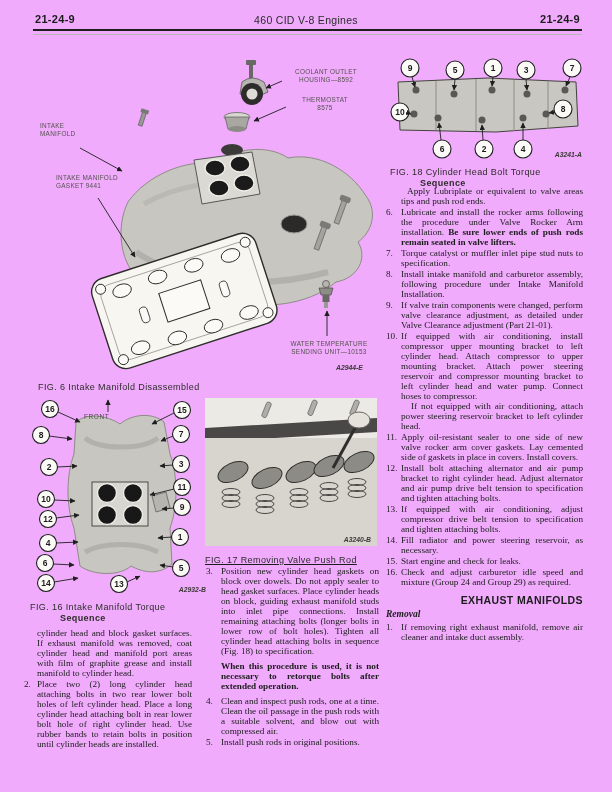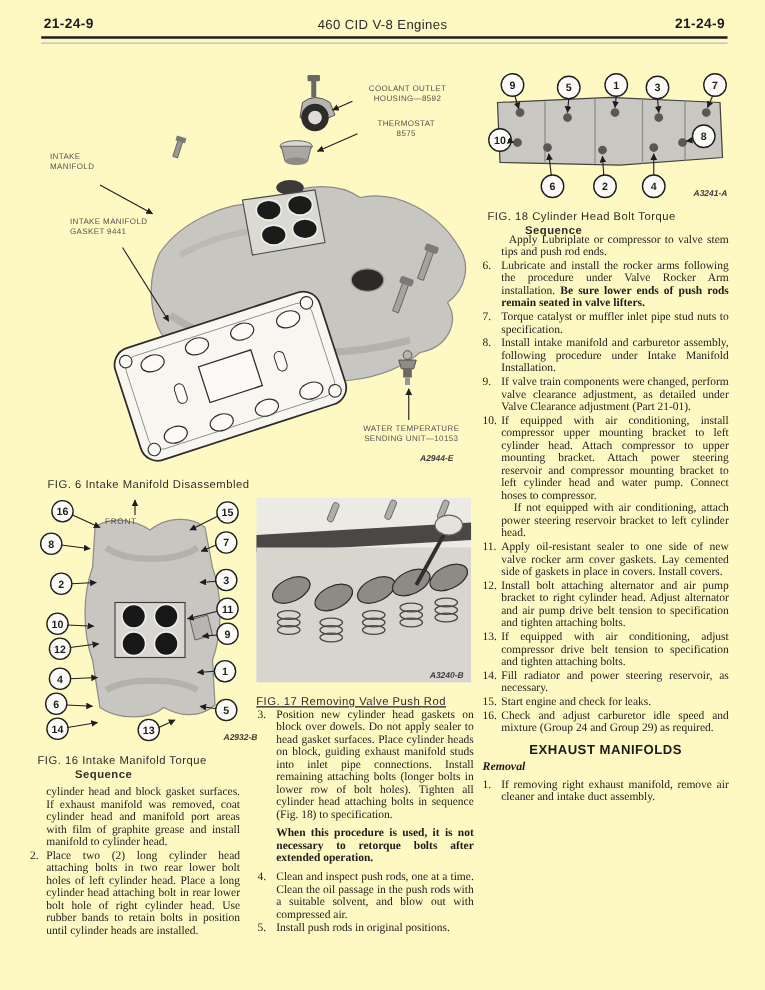--- a/index.html
+++ b/index.html
@@ -1,18 +1,18 @@
 <!DOCTYPE html>
 <html><head>
 <meta charset="utf-8">
 <style>
   html,body { margin:0; padding:0; background:#888; }
   .page {
     position:relative; width:612px; height:792px; margin:0 auto;
-    background:#fef9c3; overflow:hidden; color:#1c1c1c;
+    background:#f0abfc; overflow:hidden; color:#1c1c1c;
     font-family:"Liberation Serif", serif;
   }
   
   .hdr-num { position:absolute; top:13px; font:700 11px "Liberation Sans", sans-serif; letter-spacing:.3px; }
   .hdr-left { left:35px; }
   .hdr-right { right:32px; }
   .hdr-center { position:absolute; top:14px; left:0; right:0; text-align:center;
     font:10.5px "Liberation Sans", sans-serif; color:#2a2a2a; letter-spacing:.3px; }
   .rule1 { position:absolute; left:33px; right:30px; top:29px; border-top:2px solid #1e1e1e; }
   .rule2 { position:absolute; left:33px; right:30px; top:34px; border-top:1px solid #b9b7b2; }
@@ -35,21 +35,21 @@
   
   .col { position:absolute; font-size:9.2px; line-height:10px; text-align:justify; }
   .li { display:flex; margin-bottom:1px; }
   .num { flex:none; width:15px; }
   .num-sm { flex:none; width:13px; }
   .txt { flex:1; }
   .cont-para { margin-left:13px; margin-bottom:1px; }
   .intro-para { margin-left:15px; text-indent:6px; margin-bottom:1px; }
   .note-bold { margin:5px 0 5px 15px; font-weight:700; }
   .txt2 { text-indent:10px; margin-top:0px; }
-  .sec-head { font:700 10.5px "Liberation Sans", sans-serif; letter-spacing:.4px; margin:7px 0 3px 0; text-align:center; }
+  .sec-head { font:700 10.5px "Liberation Sans", sans-serif; letter-spacing:.4px; margin:7px 0 3px 0; text-align:right; }
   .sub-head { font:italic 700 9.5px "Liberation Serif", serif; margin:0 0 3px 0; text-align:left; }
 </style>
 </head>
 <body>
 
 <div class="page">
 
   <div class="hdr-num hdr-left">21-24-9</div>
   <div class="hdr-center">460 CID V-8 Engines</div>
   <div class="hdr-num hdr-right">21-24-9</div>
@@ -401,21 +401,21 @@
       <span class="num">4.</span>
       <span class="txt">Clean and inspect push rods, one at a time. Clean the oil passage in the push rods with a suitable solvent, and blow out with compressed air.</span>
     </div>
     <div class="li">
       <span class="num">5.</span>
       <span class="txt">Install push rods in original positions.</span>
     </div>
   </div>
 
   <div class="col" style="left:386px; top:186px; width:197px;">
-    <div class="intro-para">Apply Lubriplate or compressor to valve stem tips and push rod ends.</div>
+    <div class="intro-para">Apply Lubriplate or equivalent to valve areas tips and push rod ends.</div>
 
     <div class="li">
       <span class="num">6.</span>
       <span class="txt"><span>Lubricate and install the rocker arms following the procedure under Valve Rocker Arm installation. </span><b>Be sure lower ends of push rods remain seated in valve lifters.</b></span>
     </div>
     <div class="li">
       <span class="num">7.</span>
       <span class="txt">Torque catalyst or muffler inlet pipe stud nuts to specification.</span>
     </div>
     <div class="li">

